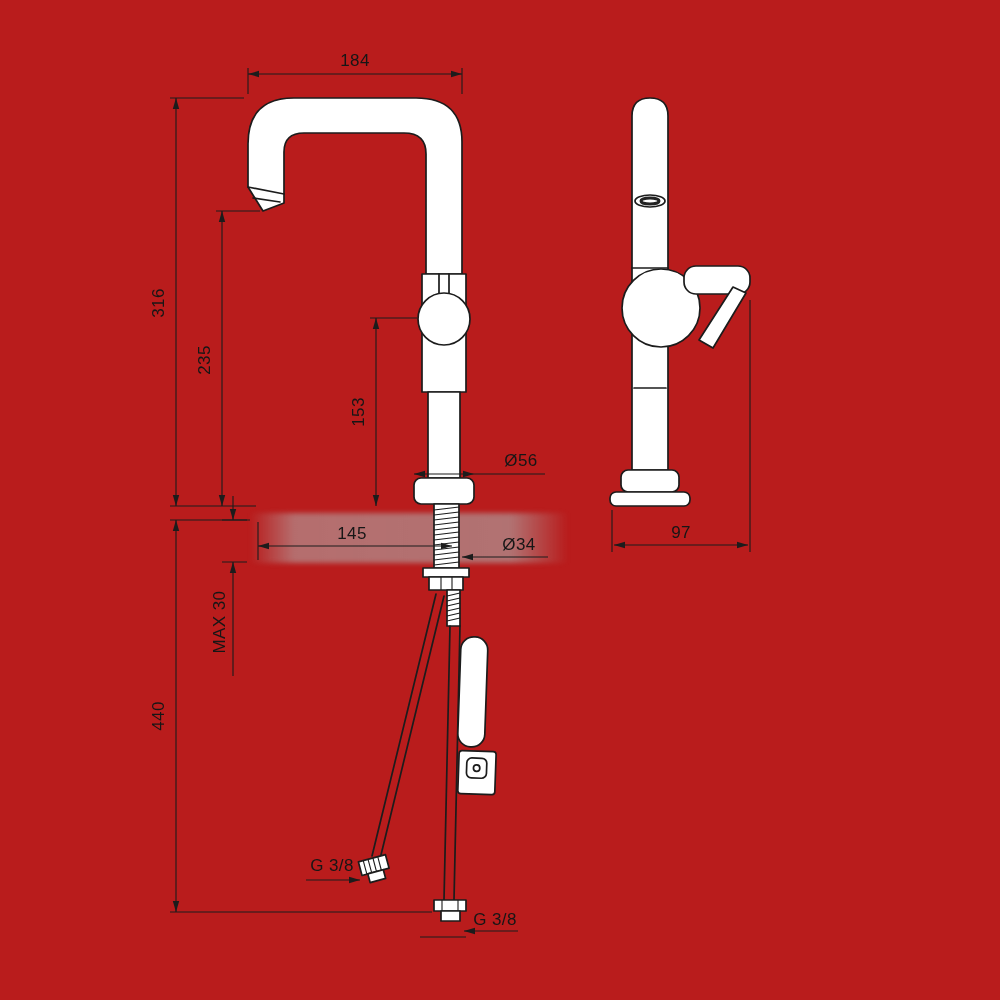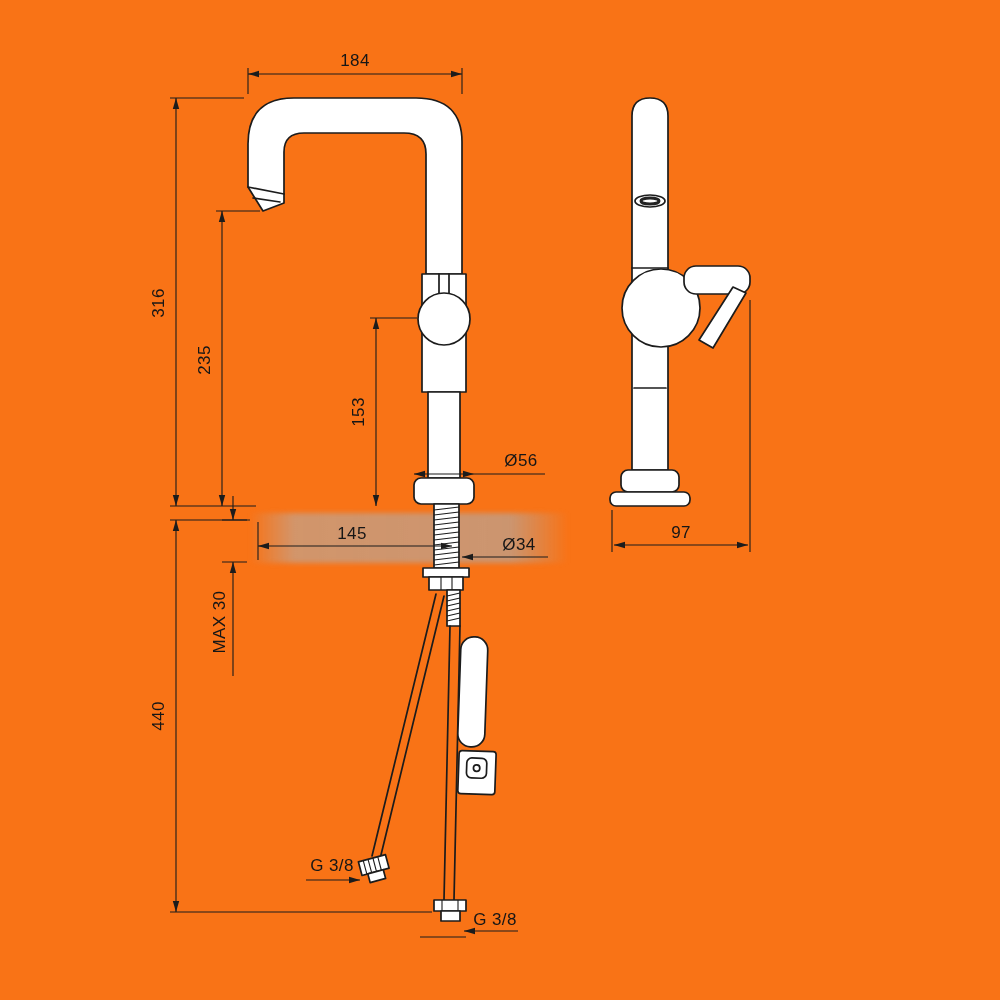--- a/index.html
+++ b/index.html
@@ -7,21 +7,21 @@
     padding: 0;
     background: #ffffff;
     width: 1000px;
     height: 1000px;
     font-family: "Liberation Sans", sans-serif;
   }
   .sheet {
     position: relative;
     width: 1000px;
     height: 1000px;
-    background: #f97316;
+    background: #b91c1c;
     overflow: hidden;
   }
   .counter-band {
     position: absolute;
     left: 250px;
     top: 513px;
     width: 318px;
     height: 50px;
     background: linear-gradient(90deg,
       rgba(190,190,190,0) 0%,

